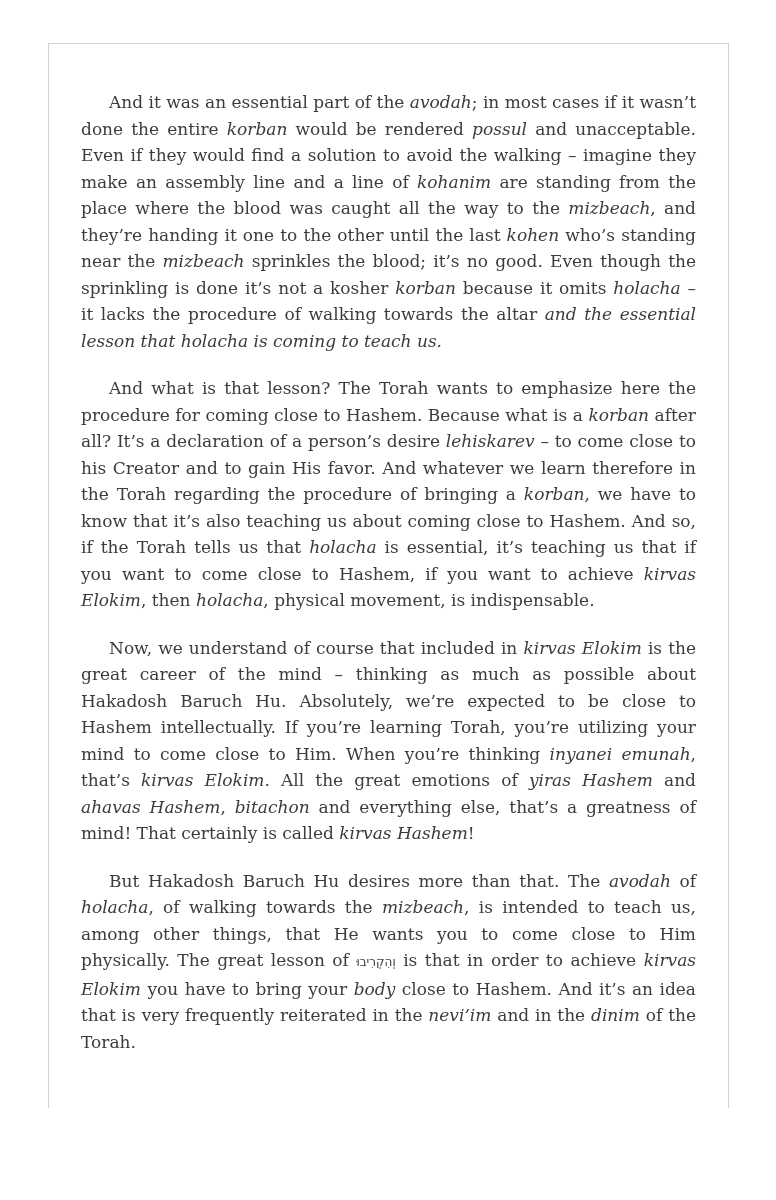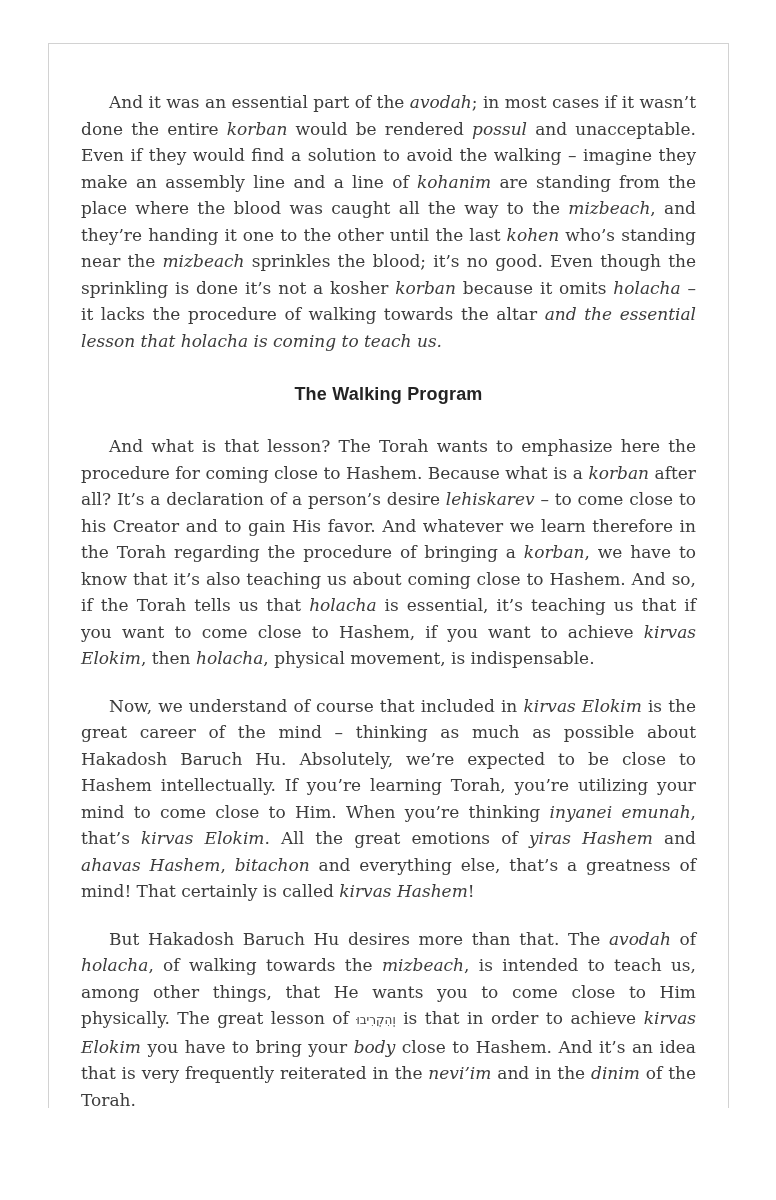--- a/index.html
+++ b/index.html
@@ -78,21 +78,20 @@
     white-space:nowrap;
   }
 </style>
 </head>
 <body>
 
 <div class="viewport">
   <div class="page">
     <div class="content">
         <p class="para"><span class="run-normal">And it was an essential part of the </span><span class="run-italic">avodah</span><span class="run-normal">; in most cases if it wasn’t done the entire </span><span class="run-italic">korban</span><span class="run-normal"> would be rendered </span><span class="run-italic">possul</span><span class="run-normal"> and unacceptable. Even if they would find a solution to avoid the walking – imagine they make an assembly line and a line of </span><span class="run-italic">kohanim</span><span class="run-normal"> are standing from the place where the blood was caught all the way to the </span><span class="run-italic">mizbeach</span><span class="run-normal">, and they’re handing it one to the other until the last </span><span class="run-italic">kohen</span><span class="run-normal"> who’s standing near the </span><span class="run-italic">mizbeach</span><span class="run-normal"> sprinkles the blood; it’s no good. Even though the sprinkling is done it’s not a kosher </span><span class="run-italic">korban</span><span class="run-normal"> because it omits </span><span class="run-italic">holacha</span><span class="run-normal"> – it lacks the procedure of walking towards the altar </span><span class="run-italic">and the essential lesson that holacha is coming to teach us.</span></p>
-        <h2 class="heading">The Walking Program</h2>
         <p class="para"><span class="run-normal">And what is that lesson? The Torah wants to emphasize here the procedure for coming close to Hashem. Because what is a </span><span class="run-italic">korban</span><span class="run-normal"> after all? It’s a declaration of a person’s desire </span><span class="run-italic">lehiskarev</span><span class="run-normal"> – to come close to his Creator and to gain His favor. And whatever we learn therefore in the Torah regarding the procedure of bringing a </span><span class="run-italic">korban</span><span class="run-normal">, we have to know that it’s also teaching us about coming close to Hashem. And so, if the Torah tells us that </span><span class="run-italic">holacha</span><span class="run-normal"> is essential, it’s teaching us that if you want to come close to Hashem, if you want to achieve </span><span class="run-italic">kirvas Elokim</span><span class="run-normal">, then </span><span class="run-italic">holacha</span><span class="run-normal">, physical movement, is indispensable.</span></p>
         <p class="para"><span class="run-normal">Now, we understand of course that included in </span><span class="run-italic">kirvas Elokim</span><span class="run-normal"> is the great career of the mind – thinking as much as possible about Hakadosh Baruch Hu. Absolutely, we’re expected to be close to Hashem intellectually. If you’re learning Torah, you’re utilizing your mind to come close to Him. When you’re thinking </span><span class="run-italic">inyanei emunah</span><span class="run-normal">, that’s </span><span class="run-italic">kirvas Elokim</span><span class="run-normal">. All the great emotions of </span><span class="run-italic">yiras Hashem</span><span class="run-normal"> and </span><span class="run-italic">ahavas Hashem</span><span class="run-normal">, </span><span class="run-italic">bitachon</span><span class="run-normal"> and everything else, that’s a greatness of mind! That certainly is called </span><span class="run-italic">kirvas Hashem</span><span class="run-normal">!</span></p>
         <p class="para"><span class="run-normal">But Hakadosh Baruch Hu desires more than that. The </span><span class="run-italic">avodah</span><span class="run-normal"> of </span><span class="run-italic">holacha</span><span class="run-normal">, of walking towards the </span><span class="run-italic">mizbeach</span><span class="run-normal">, is intended to teach us, among other things, that He wants you to come close to Him physically. The great lesson of </span><span class="run-hebrew">וְהִקְרִיבוּ</span><span class="run-normal"> is that in order to achieve </span><span class="run-italic">kirvas Elokim</span><span class="run-normal"> you have to bring your </span><span class="run-italic">body</span><span class="run-normal"> close to Hashem. And it’s an idea that is very frequently reiterated in the </span><span class="run-italic">nevi’im</span><span class="run-normal"> and in the </span><span class="run-italic">dinim</span><span class="run-normal"> of the Torah.</span></p>
       </div>
     <div class="footer">
       <span class="footer-text">4 / TORAS AVIGDOR . PARSHAS VAYIKRA . COMING CLOSE TO HASHEM</span>
     </div>
   </div>
 </div>
 

